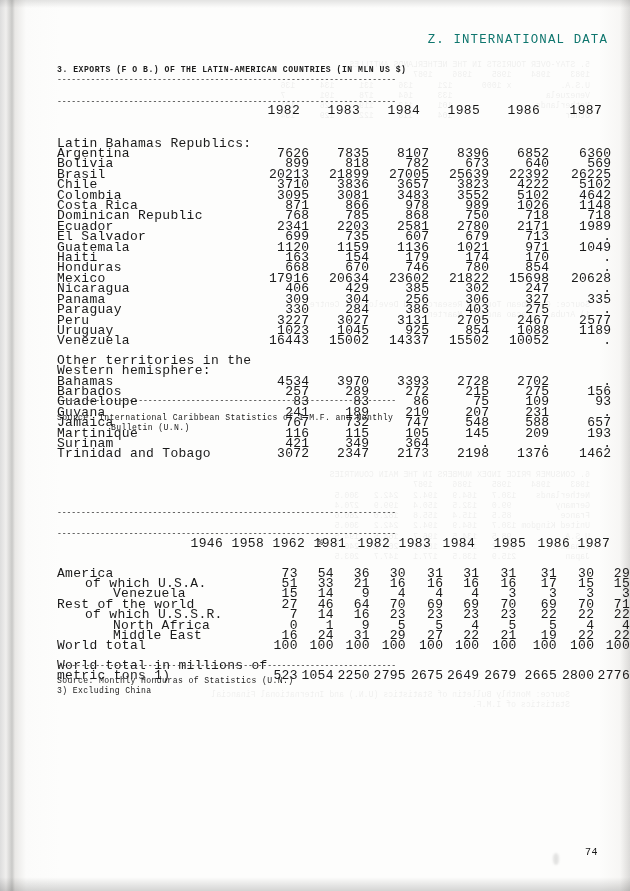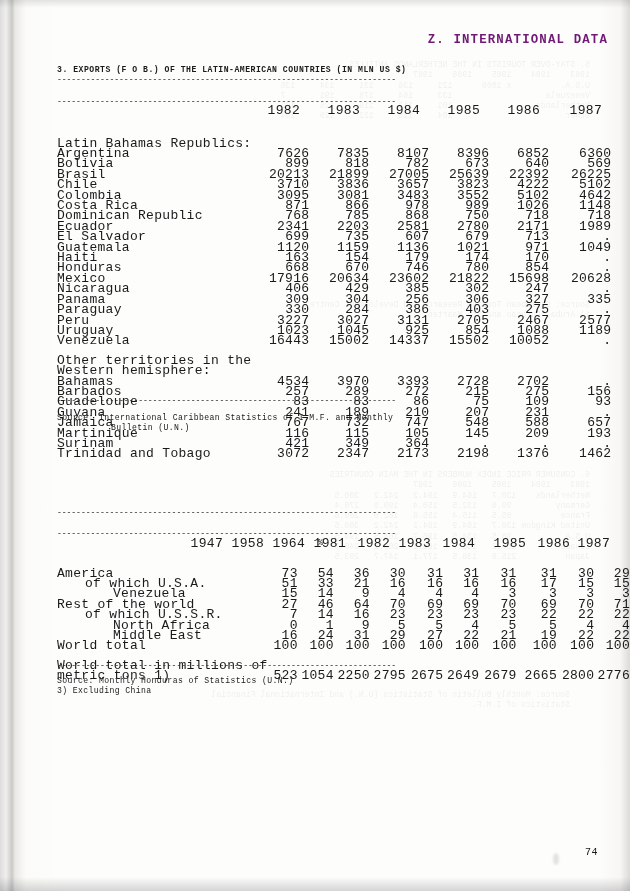--- a/index.html
+++ b/index.html
@@ -57,22 +57,22 @@
   }
   #content {
     position: absolute;
     inset: 0;
   }
   .hdr {
     position: absolute;
     top: 33px; right: 22px;
     font-size: 12.4px;
     letter-spacing: 1.15px;
-    font-weight: bold;
-    color: #701a75;
+    font-weight: normal;
+    color: #0f766e;
     margin-left: 48px;
   }
   .sec {
     position: absolute;
     left: 57px;
     font-size: 8.15px;
     line-height: 10.3px;
     letter-spacing: 0.38px;
     white-space: pre;
   }
@@ -182,23 +182,23 @@
     <div class="sec rule" style="top:396px;">-----------------------------------------------------------------------</div>
     <div class="sec" style="top:413px;">Source: International Caribbean Statistics of I.M.F. and Monthly</div>
     <div class="sec" style="top:423px;left:111px;">Bulletin (U.N.)</div>
 
     <div class="sec rule" style="top:508px;">-----------------------------------------------------------------------</div>
 
     <div class="sec" style="top:518px;left:57px;">
       <table class="grid">
         <tbody><tr>
           <td class="lbl" style="width:128px;"></td>
-          <td class="num" style="width:38px;">1947</td>
+          <td class="num" style="width:38px;">1946</td>
           <td class="num" style="width:41px;">1958</td>
-          <td class="num" style="width:41px;">1964</td>
+          <td class="num" style="width:41px;">1962</td>
           <td class="num" style="width:41px;">1981</td>
           <td class="num" style="width:44px;">1982</td>
           <td class="num" style="width:41px;">1983</td>
           <td class="num" style="width:44px;">1984</td>
           <td class="num" style="width:51px;">1985</td>
           <td class="num" style="width:44px;">1986</td>
           <td class="num" style="width:40px;">1987</td>
         </tr>
       </tbody></table>
     </div>

